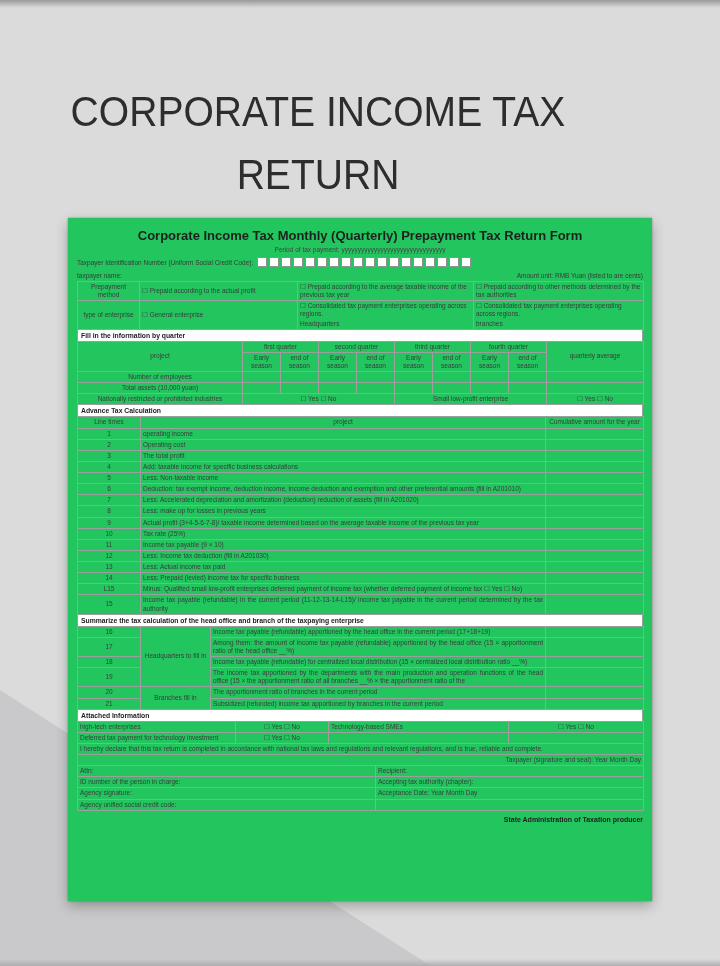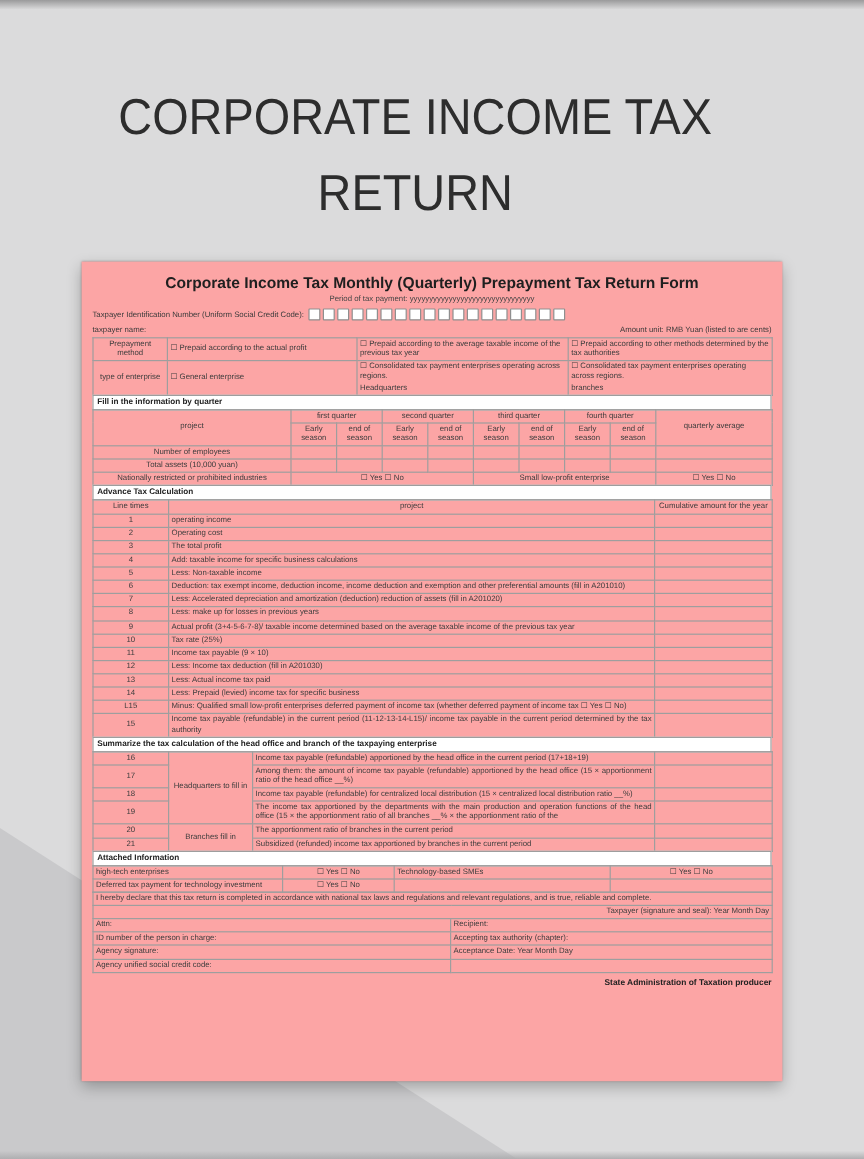--- a/index.html
+++ b/index.html
@@ -17,28 +17,28 @@
   }
   .bg-top-edge {
     position:absolute; top:0; left:0; right:0; height:8px;
     background:linear-gradient(#9a9a9b, rgba(154,154,155,0));
   }
   .bg-bottom-edge {
     position:absolute; bottom:0; left:0; right:0; height:7px;
     background:linear-gradient(rgba(150,150,152,0), #aeaeb0);
   }
   .headline {
-    position:absolute; top:66px; left:0; width:636px;
+    position:absolute; top:80px; left:0; width:636px;
     text-align:center; color:#2d2d2d;
-    font-size:42px; line-height:63px; font-weight:500;margin-left:28px;
+    font-size:42px; line-height:63px; font-weight:500;
   }
   .headline .hl-line { transform:scaleX(.93); transform-origin:center; }
   .sheet {
     position:absolute; left:68px; top:218px; width:584px; height:683px;
-    background:#fca5a5;
+    background:#22c55e;
     padding:8px 9px;
     box-shadow:0 0 2px rgba(0,0,0,.35), 0 5px 12px rgba(0,0,0,.28);
   }
   .form-title {
     text-align:center; font-weight:bold; font-size:13px;
     color:#1f1f1f; margin-top:2px;
   }
   .period-line { text-align:center; font-size:6.5px; margin-top:3px; color:#444; }
   .tin-row { display:flex; align-items:center; margin-top:4px; font-size:6.5px; }
   .tin-boxes { display:flex; margin-left:4px; }

